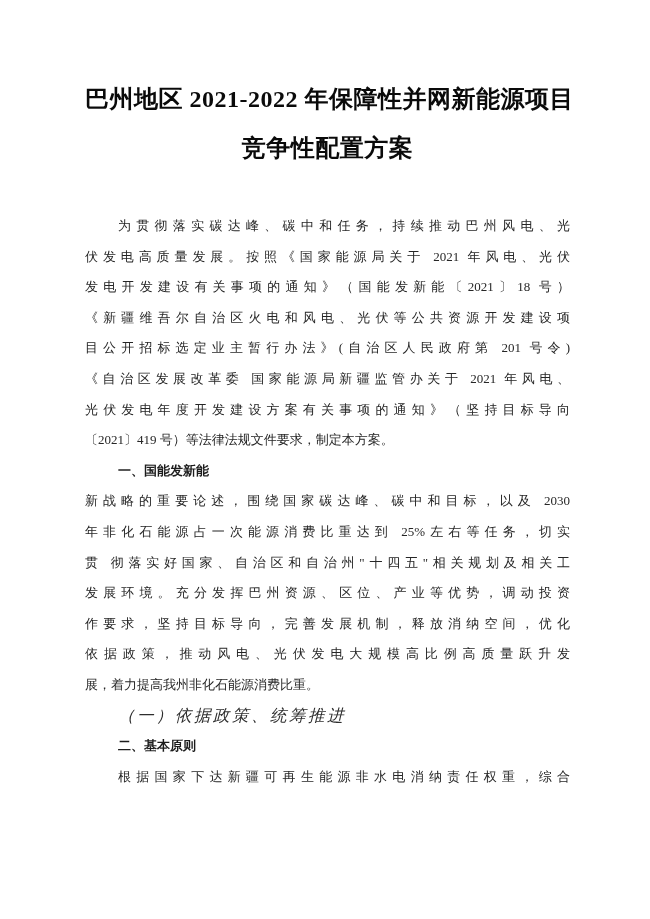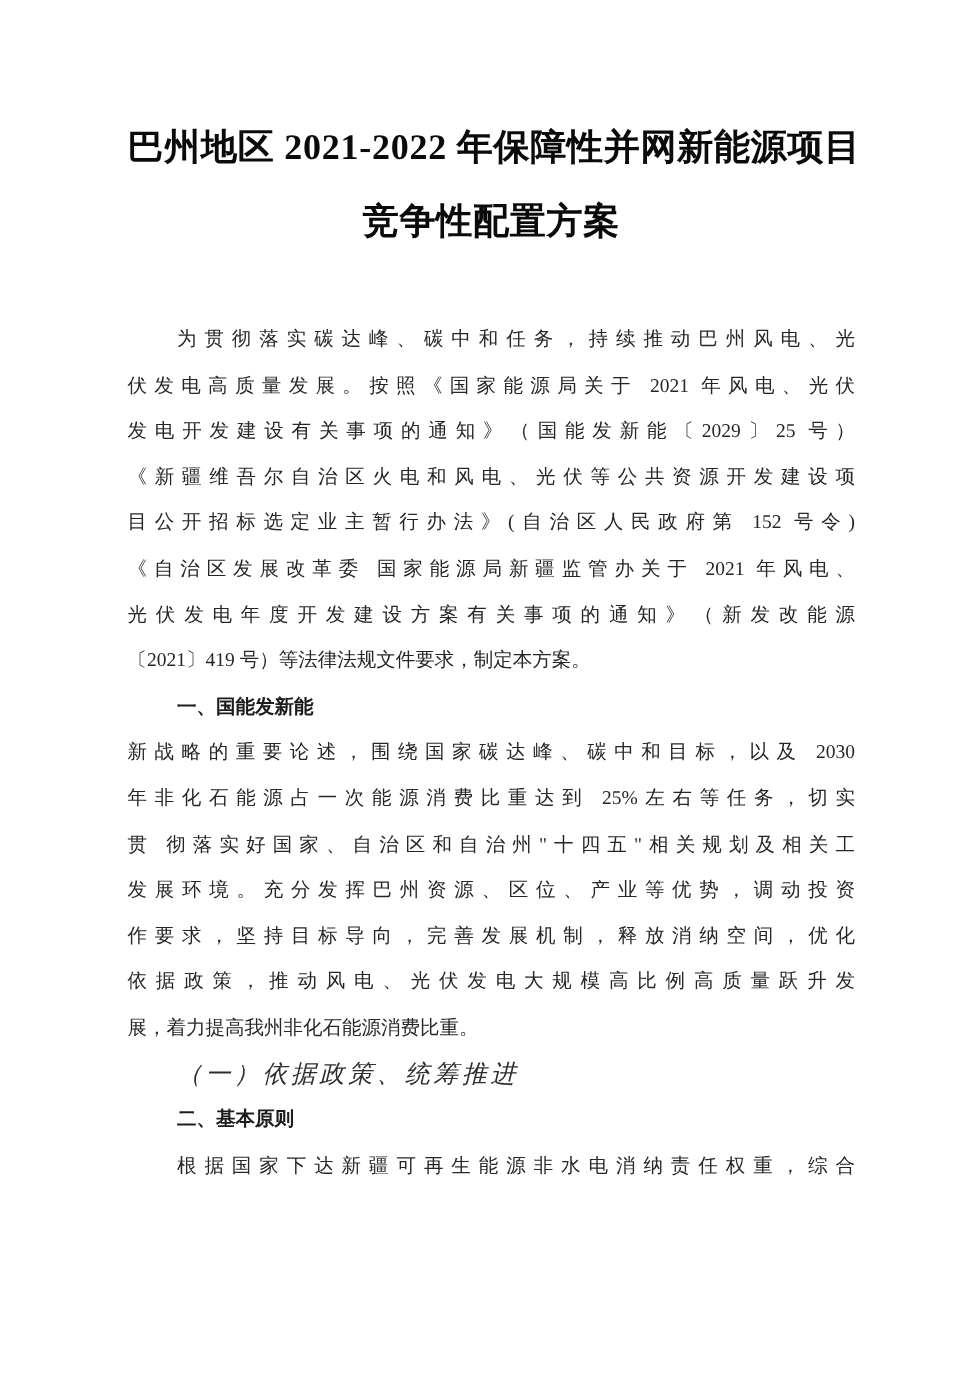--- a/index.html
+++ b/index.html
@@ -67,25 +67,25 @@
 <body>
 
 <div class="page">
   <div class="doc-title">
     <div class="title-line">巴州地区 2021-2022 年保障性并网新能源项目</div>
     <div class="title-line">竞争性配置方案</div>
   </div>
   <div class="doc-body">
       <div class="line paragraph indent">为贯彻落实碳达峰、碳中和任务，持续推动巴州风电、光</div>
       <div class="line paragraph">伏发电高质量发展。按照《国家能源局关于 2021 年风电、光伏</div>
-      <div class="line paragraph">发电开发建设有关事项的通知》（国能发新能〔2029〕25 号）</div>
+      <div class="line paragraph">发电开发建设有关事项的通知》（国能发新能〔2021〕18 号）</div>
       <div class="line paragraph">《新疆维吾尔自治区火电和风电、光伏等公共资源开发建设项</div>
-      <div class="line paragraph">目公开招标选定业主暂行办法》(自治区人民政府第 152 号令)</div>
+      <div class="line paragraph">目公开招标选定业主暂行办法》(自治区人民政府第 201 号令)</div>
       <div class="line paragraph">《自治区发展改革委 国家能源局新疆监管办关于 2021 年风电、</div>
-      <div class="line paragraph">光伏发电年度开发建设方案有关事项的通知》（新发改能源</div>
+      <div class="line paragraph">光伏发电年度开发建设方案有关事项的通知》（坚持目标导向</div>
       <div class="line paragraph para-end">〔2021〕419 号）等法律法规文件要求，制定本方案。</div>
       <div class="line heading">一、国能发新能</div>
       <div class="line paragraph">新战略的重要论述，围绕国家碳达峰、碳中和目标，以及 2030</div>
       <div class="line paragraph">年非化石能源占一次能源消费比重达到 25%左右等任务，切实</div>
       <div class="line paragraph">贯 彻落实好国家、自治区和自治州"十四五"相关规划及相关工</div>
       <div class="line paragraph">发展环境。充分发挥巴州资源、区位、产业等优势，调动投资</div>
       <div class="line paragraph">作要求，坚持目标导向，完善发展机制，释放消纳空间，优化</div>
       <div class="line paragraph">依据政策，推动风电、光伏发电大规模高比例高质量跃升发</div>
       <div class="line paragraph para-end">展，着力提高我州非化石能源消费比重。</div>
       <div class="line subheading">（一）依据政策、统筹推进</div>

